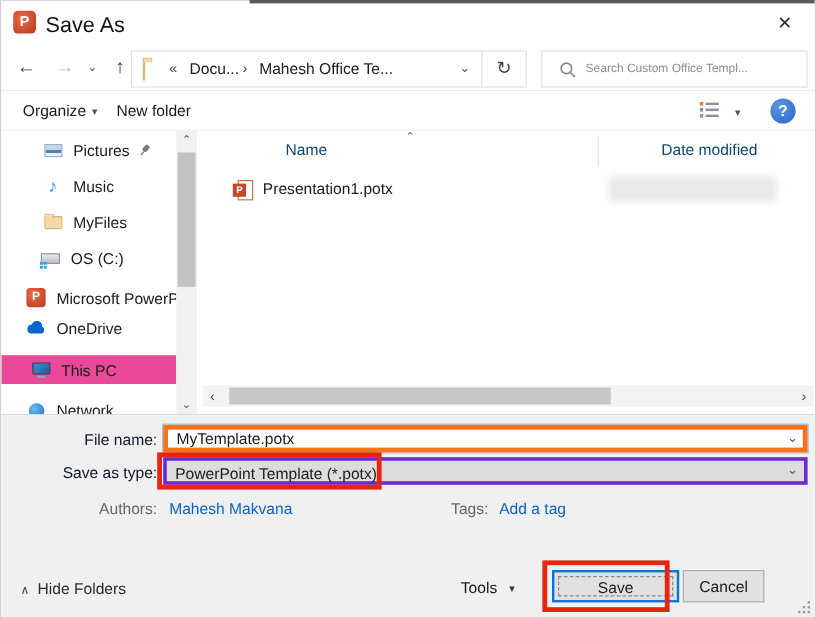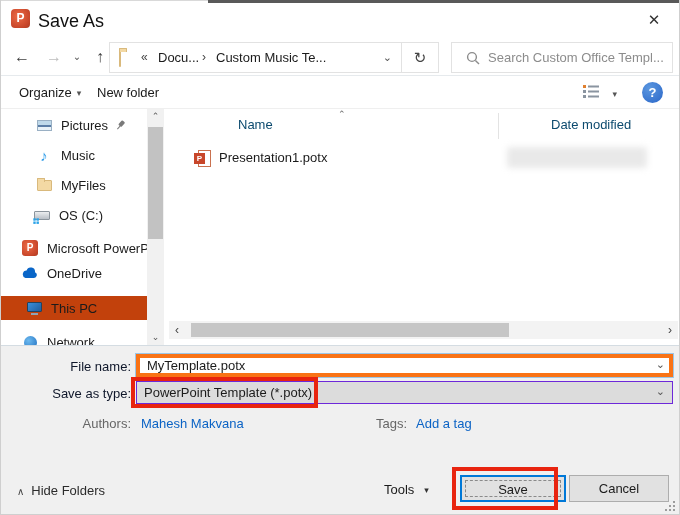--- a/index.html
+++ b/index.html
@@ -40,21 +40,21 @@
   .c-docs { left:48px; }
   .c-sep { left:92px; font-size:12px; color:#444; }
   .c-cur { left:106px; }
   .addr-chev { position:absolute; right:46px; top:0; height:29px; line-height:29px; font-size:11px; color:#555; }
   .refresh-seg { position:absolute; right:0; top:0; width:37px; height:29px; border-left:1px solid #e2e2e2;
     text-align:center; line-height:29px; font-size:15px; color:#444; cursor:pointer; }
   .searchbox { position:absolute; left:450px; top:3px; width:222px; height:31px; background:#fff;
     border:1px solid #e2e2e2; }
   .search-ic { position:absolute; left:14px; top:8px; }
   .searchbox input { position:absolute; left:36px; top:1px; width:180px; height:27px; border:none; outline:none;
-    font-family:"Liberation Sans",sans-serif; font-size:13px; color:#333; background:transparent; }
+    font-family:"Liberation Sans",sans-serif; font-size:10px; color:#333; background:transparent; }
   .searchbox input::placeholder { color:#8c8c8c; }
 
   
   .toolbar { position:absolute; top:77px; left:0; width:100%; height:32px; background:#fff;
     border-bottom:1px solid #efefef; }
   .tool-item { position:absolute; top:0; height:36px; line-height:32px; color:#1a1a1a; cursor:pointer; }
   .t-organize { left:18px; }
   .t-caret { font-size:9px; color:#555; margin-left:5px; vertical-align:1px; }
   .t-newfolder { left:96px; }
   .view-btn { position:absolute; right:62px; top:7px; width:34px; height:19px; cursor:pointer; }
@@ -63,21 +63,21 @@
     background:radial-gradient(circle at 35% 30%, #5b97e0, #2a66c8); color:#fff; font-weight:bold;
     font-size:13px; text-align:center; line-height:21px; cursor:pointer; }
 
   
   .bodyarea { position:absolute; top:109px; left:0; width:680px; height:236px; background:#fff; overflow:hidden; }
 
   .sidebar { position:absolute; left:0; top:0; width:146px; height:236px; overflow:hidden; white-space:nowrap; }
   .side-item { position:absolute; left:0; width:146px; height:24px; display:flex; align-items:center; cursor:pointer; }
   .side-item .lbl { margin-left:8px; overflow:hidden; }
   .side-icon { width:18px; display:inline-flex; justify-content:center; flex:none; }
-  .sel { background:#c2410c; }
+  .sel { background:#ec4899; }
 
   
   .photo { width:15px; height:11px; border:1px solid #9ab0c4;
     background:linear-gradient(180deg,#bfd9ea 0 45%, #5b7da6 45% 70%, #e8f1f7 70%); }
   .pin { position:absolute; right:22px; width:10px; height:11px; transform:rotate(42deg); }
   .pin::before { content:""; position:absolute; top:0; left:3px; width:4px; height:6px; background:#7a7a7a; border-radius:1px; }
   .pin::after  { content:""; position:absolute; top:6px; left:4.5px; width:1px; height:4px; background:#7a7a7a; }
   .note { color:#2f9ce8; font-size:15px; }
   .folder { position:relative; width:15px; height:11px; background:#f3d9a4; border:1px solid #d9b97c; border-radius:1px; }
   .folder::before { content:""; position:absolute; top:-3px; left:-1px; width:6px; height:3px; background:#f3d9a4;
@@ -129,41 +129,41 @@
   .divider { position:absolute; top:345px; left:0; width:100%; height:1px; background:#d4dce2; }
   .bottom { position:absolute; top:346px; left:0; width:100%; height:169px; background:#f0f0f0; }
   .flabel { position:absolute; left:0; width:130px; text-align:right; color:#0f172a; }
   .fn-label { top:13px; }
   .fname-input { position:absolute; left:135px; top:8px; width:537px; height:23px; background:#fff;
     border:4px solid #f97316; box-shadow:0 0 0 1px rgba(0,120,215,.35); padding:0 26px 0 7px;
     font-family:"Liberation Sans",sans-serif; font-size:13px; color:#1b1b1b; outline:none; }
   .fn-chev { position:absolute; right:14px; top:12px; font-size:11px; color:#555; }
   .st-label { top:40px; }
   .type-select { position:absolute; left:135px; top:35px; width:537px; height:23px; background:#dcdcdc;
-    border:1px solid #6d28d9; line-height:21px; padding-left:7px; color:#1b1b1b; cursor:pointer; }
+    border:3px solid #6d28d9; line-height:21px; padding-left:7px; color:#1b1b1b; cursor:pointer; }
   .st-chev { position:absolute; right:14px; top:39px; font-size:11px; color:#555; }
   .redbox-type { position:absolute; left:130px; top:31px; width:187px; height:31px;
     border:4px solid #e8240f; pointer-events:none; z-index:6; }
   .auth-label { top:70px; color:#666; }
   .link { color:#0b63c5; cursor:pointer; }
   .auth-val { position:absolute; left:140px; top:70px; }
   .tags-label { position:absolute; left:340px; width:66px; text-align:right; top:70px; color:#666; }
   .tags-val { position:absolute; left:415px; top:70px; }
 
   
   .hide-folders { position:absolute; left:16px; top:137px; color:#2b2b2b; cursor:pointer; }
   .hf-chev { font-size:10px; color:#444; margin-right:7px; }
   .tools-btn { position:absolute; left:383px; top:136px; cursor:pointer; }
   .tools-caret { font-size:9px; color:#333; margin-left:10px; vertical-align:1px; }
   .btn { position:absolute; top:129px; height:27px; background:#e1e1e1; text-align:center;
     line-height:25px; color:#1b1b1b; cursor:pointer; }
   .save-btn { left:459px; width:106px; border:2px solid #0078d7; }
   .save-btn::after { content:""; position:absolute; left:3px; right:3px; top:3px; bottom:3px;
     border:1px dashed #8a8a8a; }
-  .cancel-btn { left:568px; width:100px; border:1px solid #adadad; }
+  .cancel-btn { left:568px; width:68px; border:1px solid #adadad; }
   .redbox-save { position:absolute; left:451px; top:121px; width:106px; height:43px;
     border:4px solid #e8240f; pointer-events:none; z-index:6; }
   .grip { position:absolute; right:4px; bottom:4px; width:10px; height:10px; cursor:nwse-resize; }
   .grip i { position:absolute; width:2px; height:2px; background:#9c9c9c; }
   .g1{ right:0; bottom:0; } .g2{ right:4px; bottom:0; } .g3{ right:0; bottom:4px; }
   .g4{ right:8px; bottom:0; } .g5{ right:0; bottom:8px; } .g6{ right:4px; bottom:4px; }
 </style>
 </head>
 <body>
 
@@ -181,21 +181,21 @@
     <div class="nav-ic nav-back">←</div>
     <div class="nav-ic nav-fwd">→</div>
     <div class="nav-ic nav-chев">⌄</div>
     <div class="nav-ic nav-up">↑</div>
 
     <div class="addressbar">
       <span class="crumb-folder folder"></span>
       <span class="crumb c-ovf">«</span>
       <span class="crumb c-docs">Docu...</span>
       <span class="crumb c-sep">›</span>
-      <span class="crumb c-cur">Custom Music Te...</span>
+      <span class="crumb c-cur">Mahesh Office Te...</span>
       <span class="addr-chev">⌄</span>
       <span class="refresh-seg">↻</span>
     </div>
 
     <div class="searchbox">
       <svg class="search-ic" width="14" height="14" viewBox="0 0 14 14">
         <circle cx="6" cy="6" r="4.4" fill="none" stroke="#8c8c8c" stroke-width="1.4"></circle>
         <line x1="9.4" y1="9.4" x2="13" y2="13" stroke="#8c8c8c" stroke-width="1.4"></line>
       </svg>
       <input type="text" placeholder="Search Custom Office Templ..." style="">

